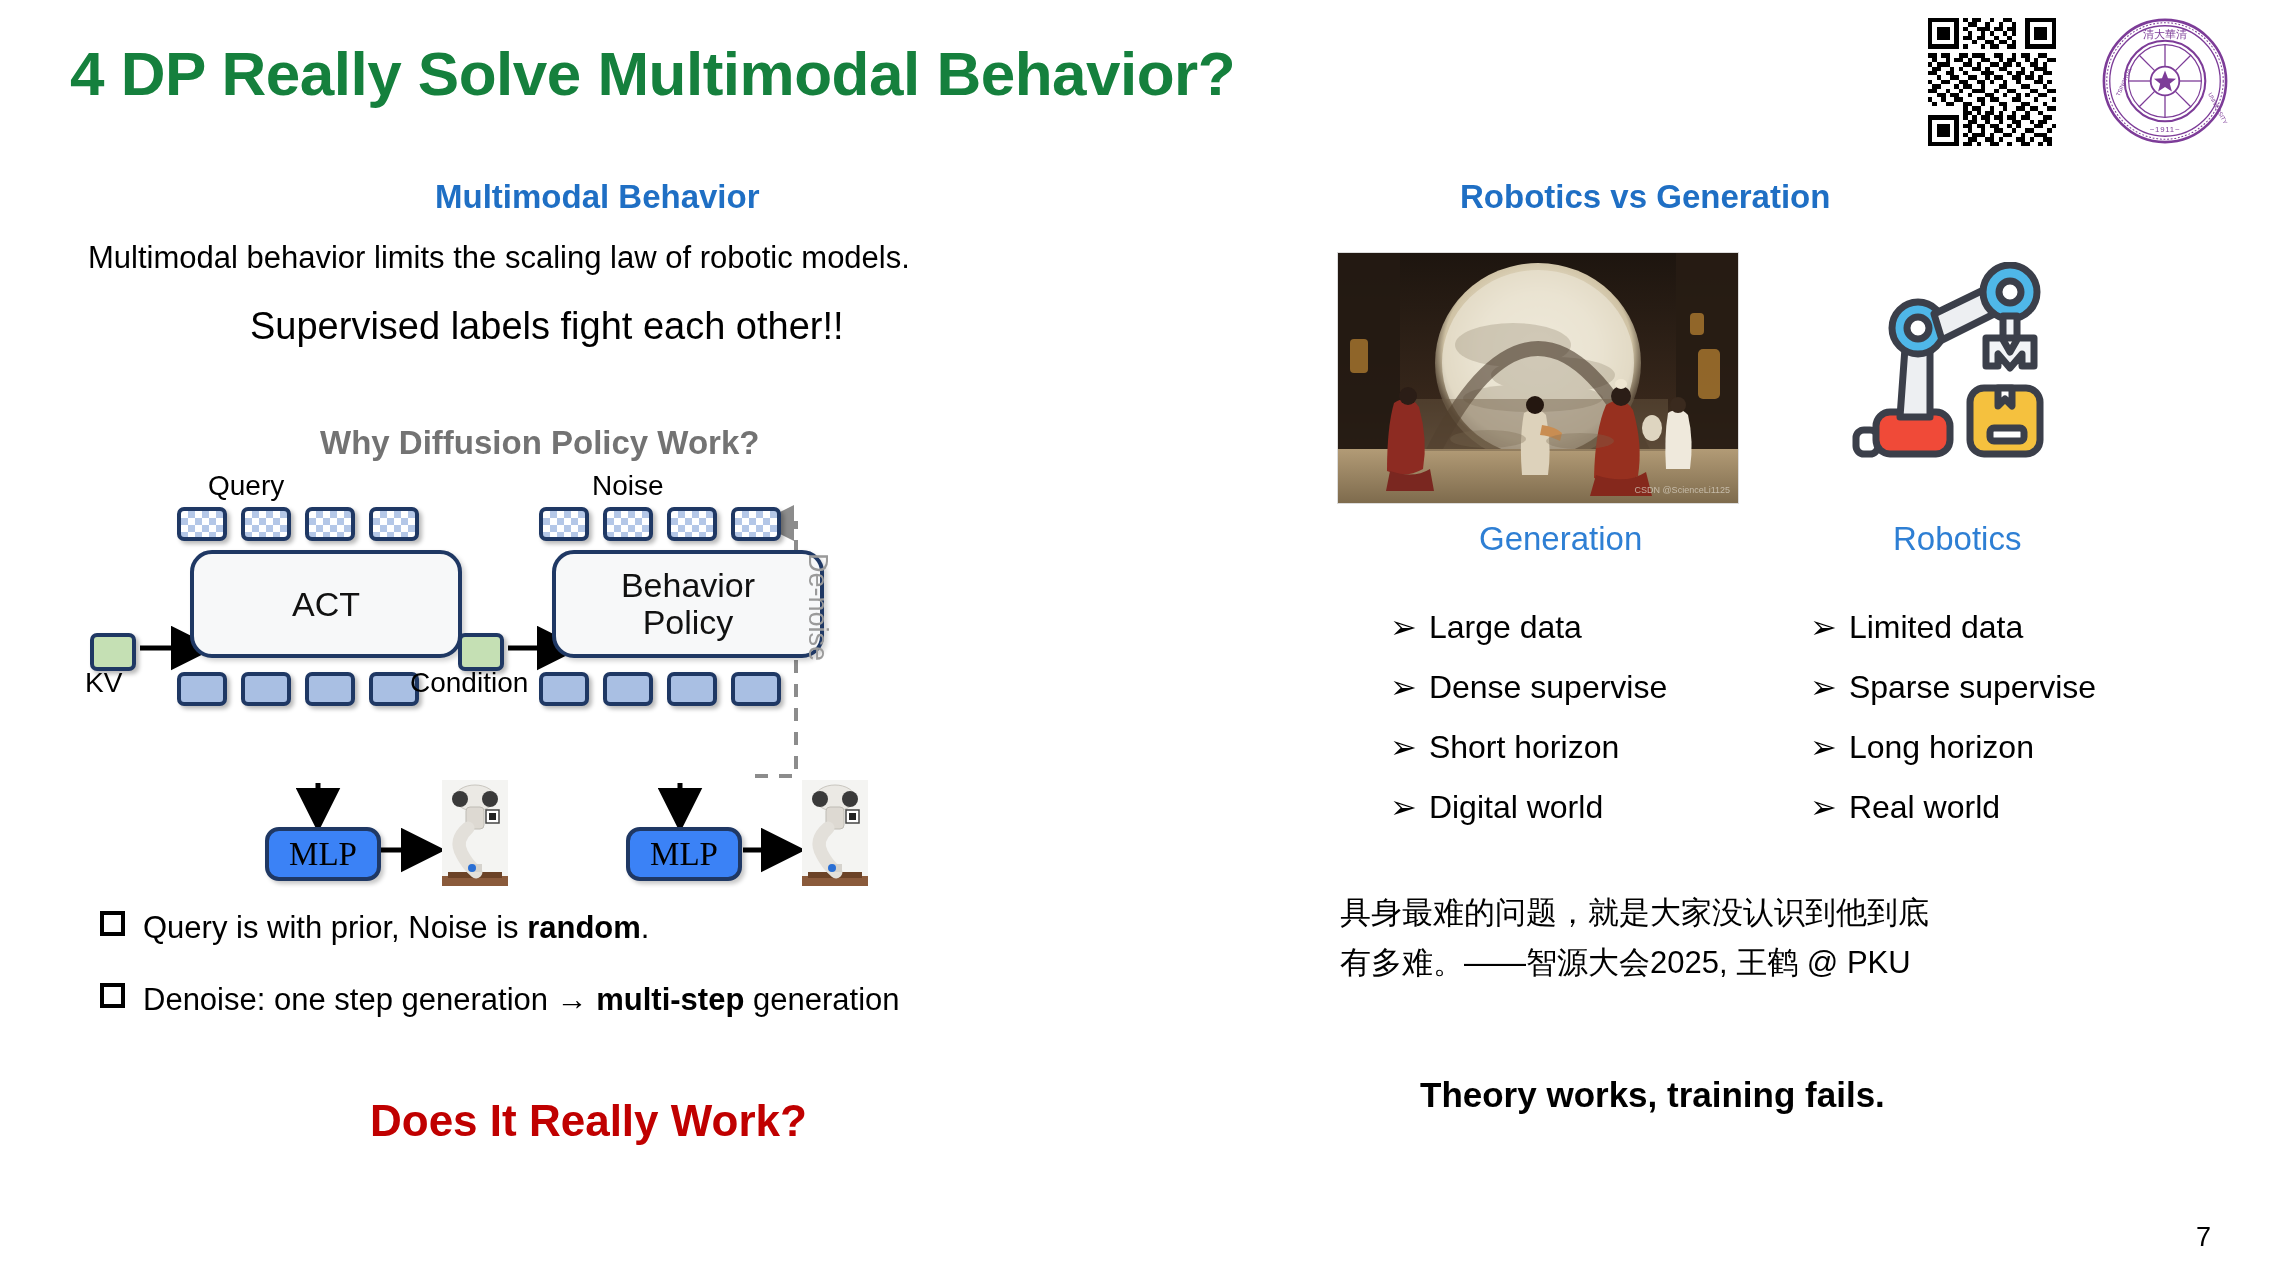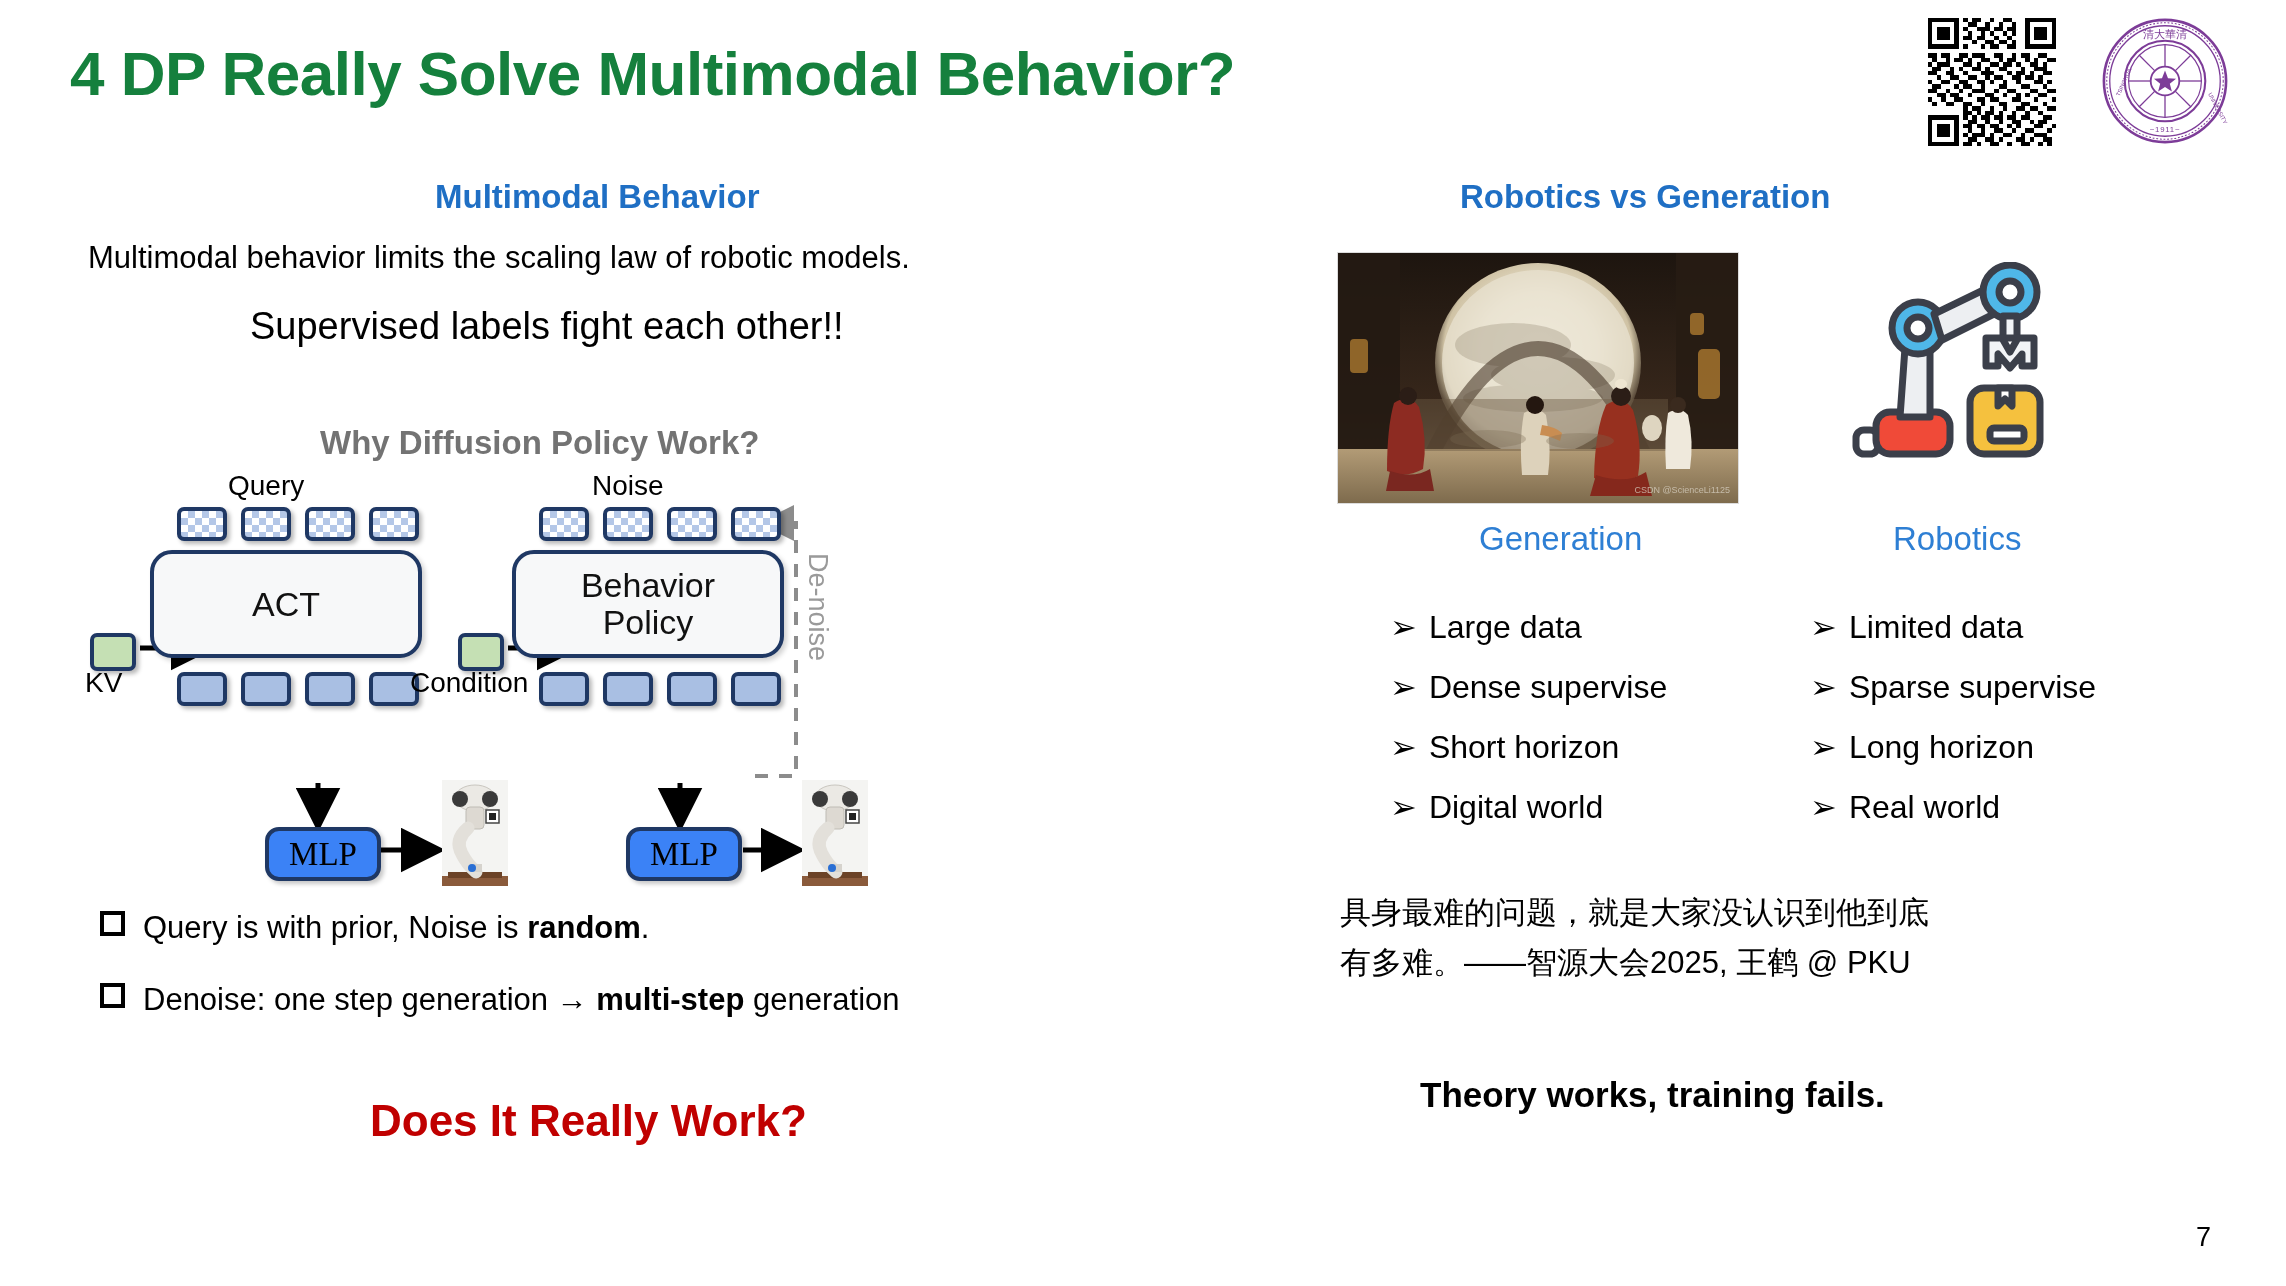--- a/index.html
+++ b/index.html
@@ -33,21 +33,21 @@
              background-color:#fff;
              background-image:
                linear-gradient(45deg,#B4C7E7 25%,transparent 25%,transparent 75%,#B4C7E7 75%),
                linear-gradient(45deg,#B4C7E7 25%,transparent 25%,transparent 75%,#B4C7E7 75%);
              background-size:14px 14px;background-position:0 0,7px 7px;}
   .tok-out{position:absolute;width:42px;height:26px;border:4px solid #1F3864;
            border-radius:7px;background:#A9BFE3;box-shadow:3px 3px 4px rgba(0,0,0,.28);}
   .blockbox{position:absolute;border:4px solid #1F3864;border-radius:22px;
             background:#F7F8F9;box-shadow:3px 3px 5px rgba(0,0,0,.18);
             display:flex;align-items:center;justify-content:center;text-align:center;
-            font-size:34px;line-height:1.08;color:#111;}
+            font-size:34px;line-height:1.08;color:#111;margin-left:40px;}
   .greenbox{position:absolute;width:38px;height:30px;border:4px solid #1F3864;
             border-radius:7px;background:#C5E0B4;box-shadow:3px 3px 4px rgba(0,0,0,.28);}
   .mlpbox{position:absolute;width:108px;height:46px;border:4px solid #1F3864;
           border-radius:14px;background:#3b82f6;box-shadow:3px 3px 4px rgba(0,0,0,.22);
           display:flex;align-items:center;justify-content:center;
           font-family:"Liberation Serif",serif;font-size:33px;}
   .lbl{position:absolute;font-size:28px;white-space:nowrap;}
   .denoise-lbl{position:absolute;font-size:27px;color:#9A9A9A;
                writing-mode:vertical-rl;letter-spacing:0px;}
   .robotpic{position:absolute;width:66px;height:106px;}
@@ -345,21 +345,21 @@
 
     <line x1="428" y1="153" x2="494" y2="153" stroke="#000" stroke-width="5" marker-end="url(#ah)"></line>
 
     <line x1="600" y1="288" x2="600" y2="330" stroke="#000" stroke-width="5" marker-end="url(#ah)"></line>
 
     <line x1="663" y1="355" x2="718" y2="355" stroke="#000" stroke-width="5" marker-end="url(#ah)"></line>
 
     <path d="M 675,281 L 716,281 L 716,28 L 684,28" fill="none" stroke="#8C8C8C" stroke-width="4" stroke-dasharray="13 11" marker-end="url(#ahg)"></path>
   </svg>
 
-  <div class="lbl" style="left:148px;top:-25px;">Query</div>
+  <div class="lbl" style="left:128px;top:-25px;">Query</div>
 
   <div class="tok-noise" style="left:97px;top:12px;"></div>
   <div class="tok-noise" style="left:161px;top:12px;"></div>
   <div class="tok-noise" style="left:225px;top:12px;"></div>
   <div class="tok-noise" style="left:289px;top:12px;"></div>
 
   <div class="blockbox" style="left:70px;top:55px;width:264px;height:100px;">ACT</div>
 
   <div class="greenbox" style="left:10px;top:138px;"></div>
   <div class="lbl" style="left:5px;top:172px;">KV</div>

